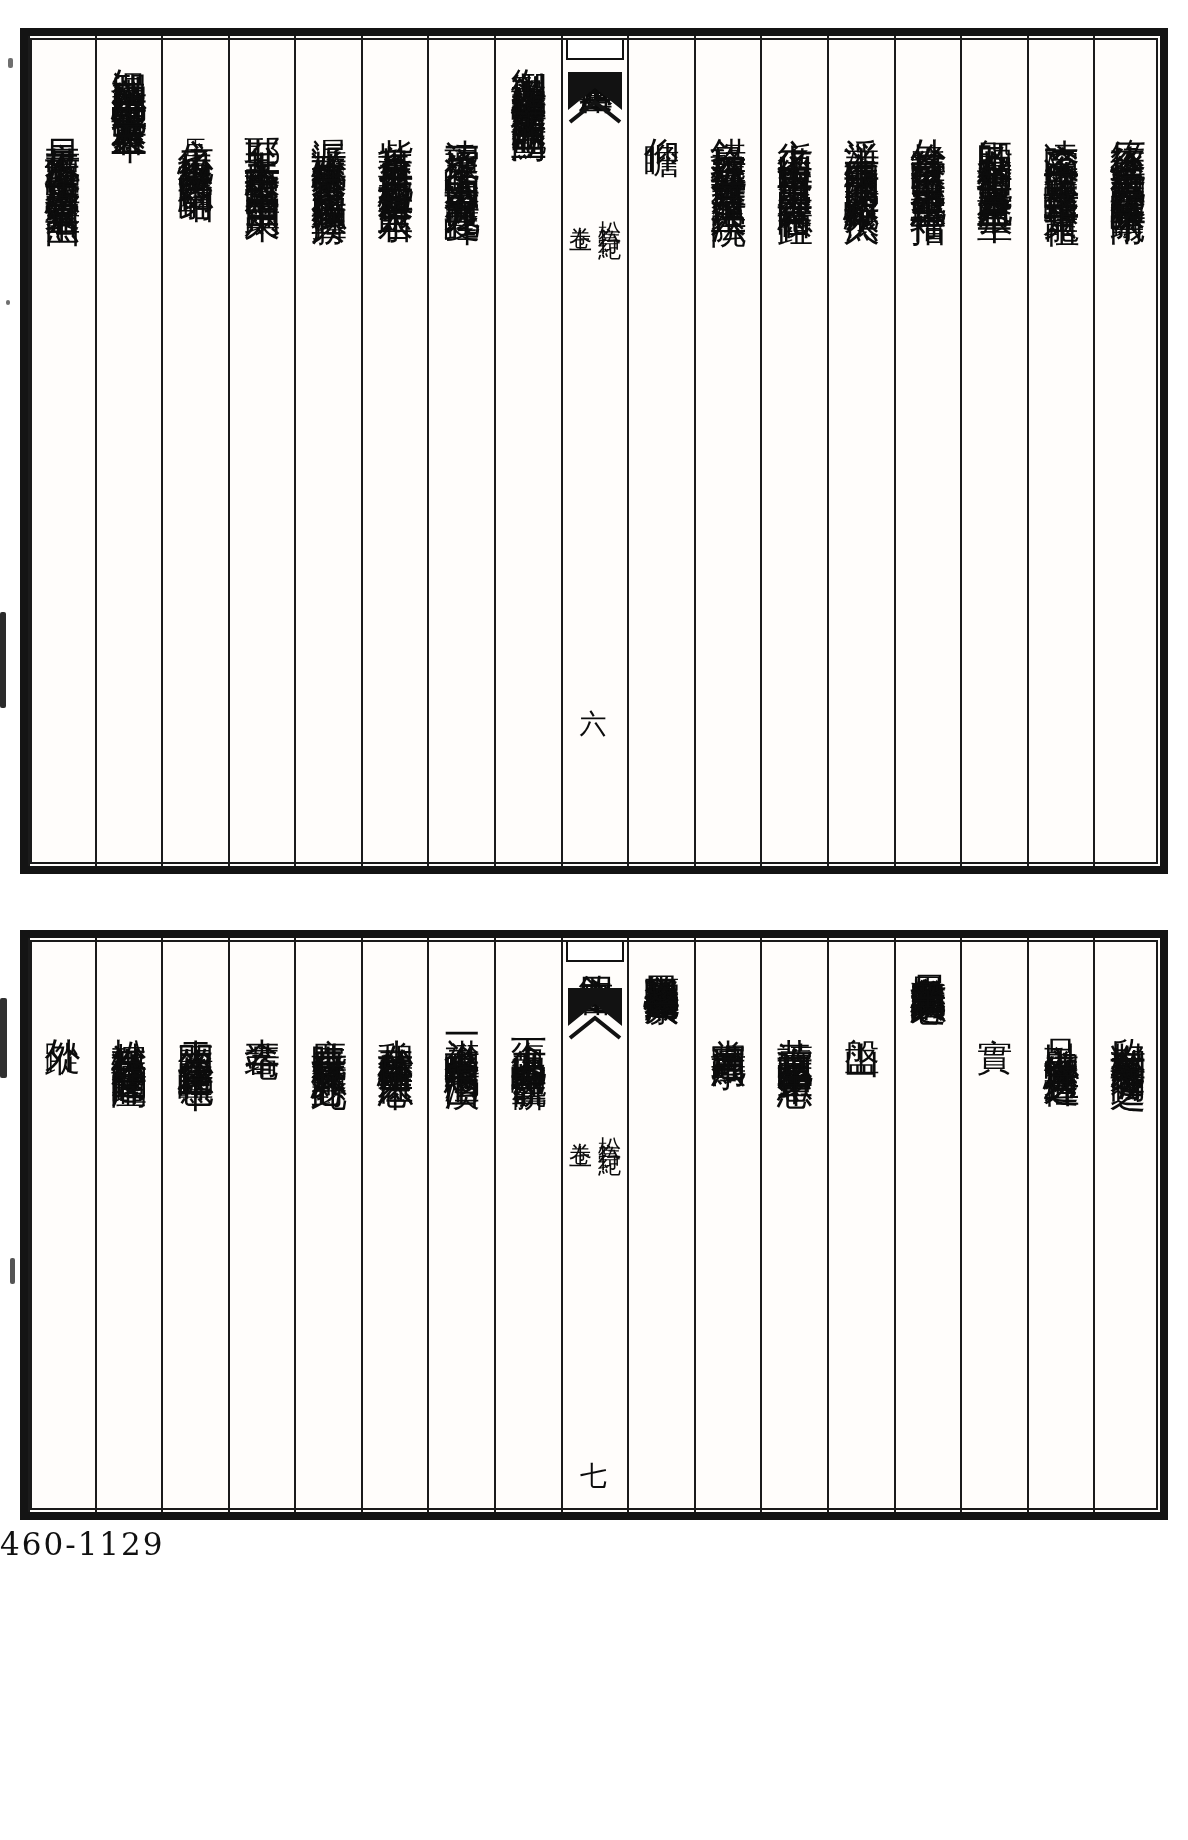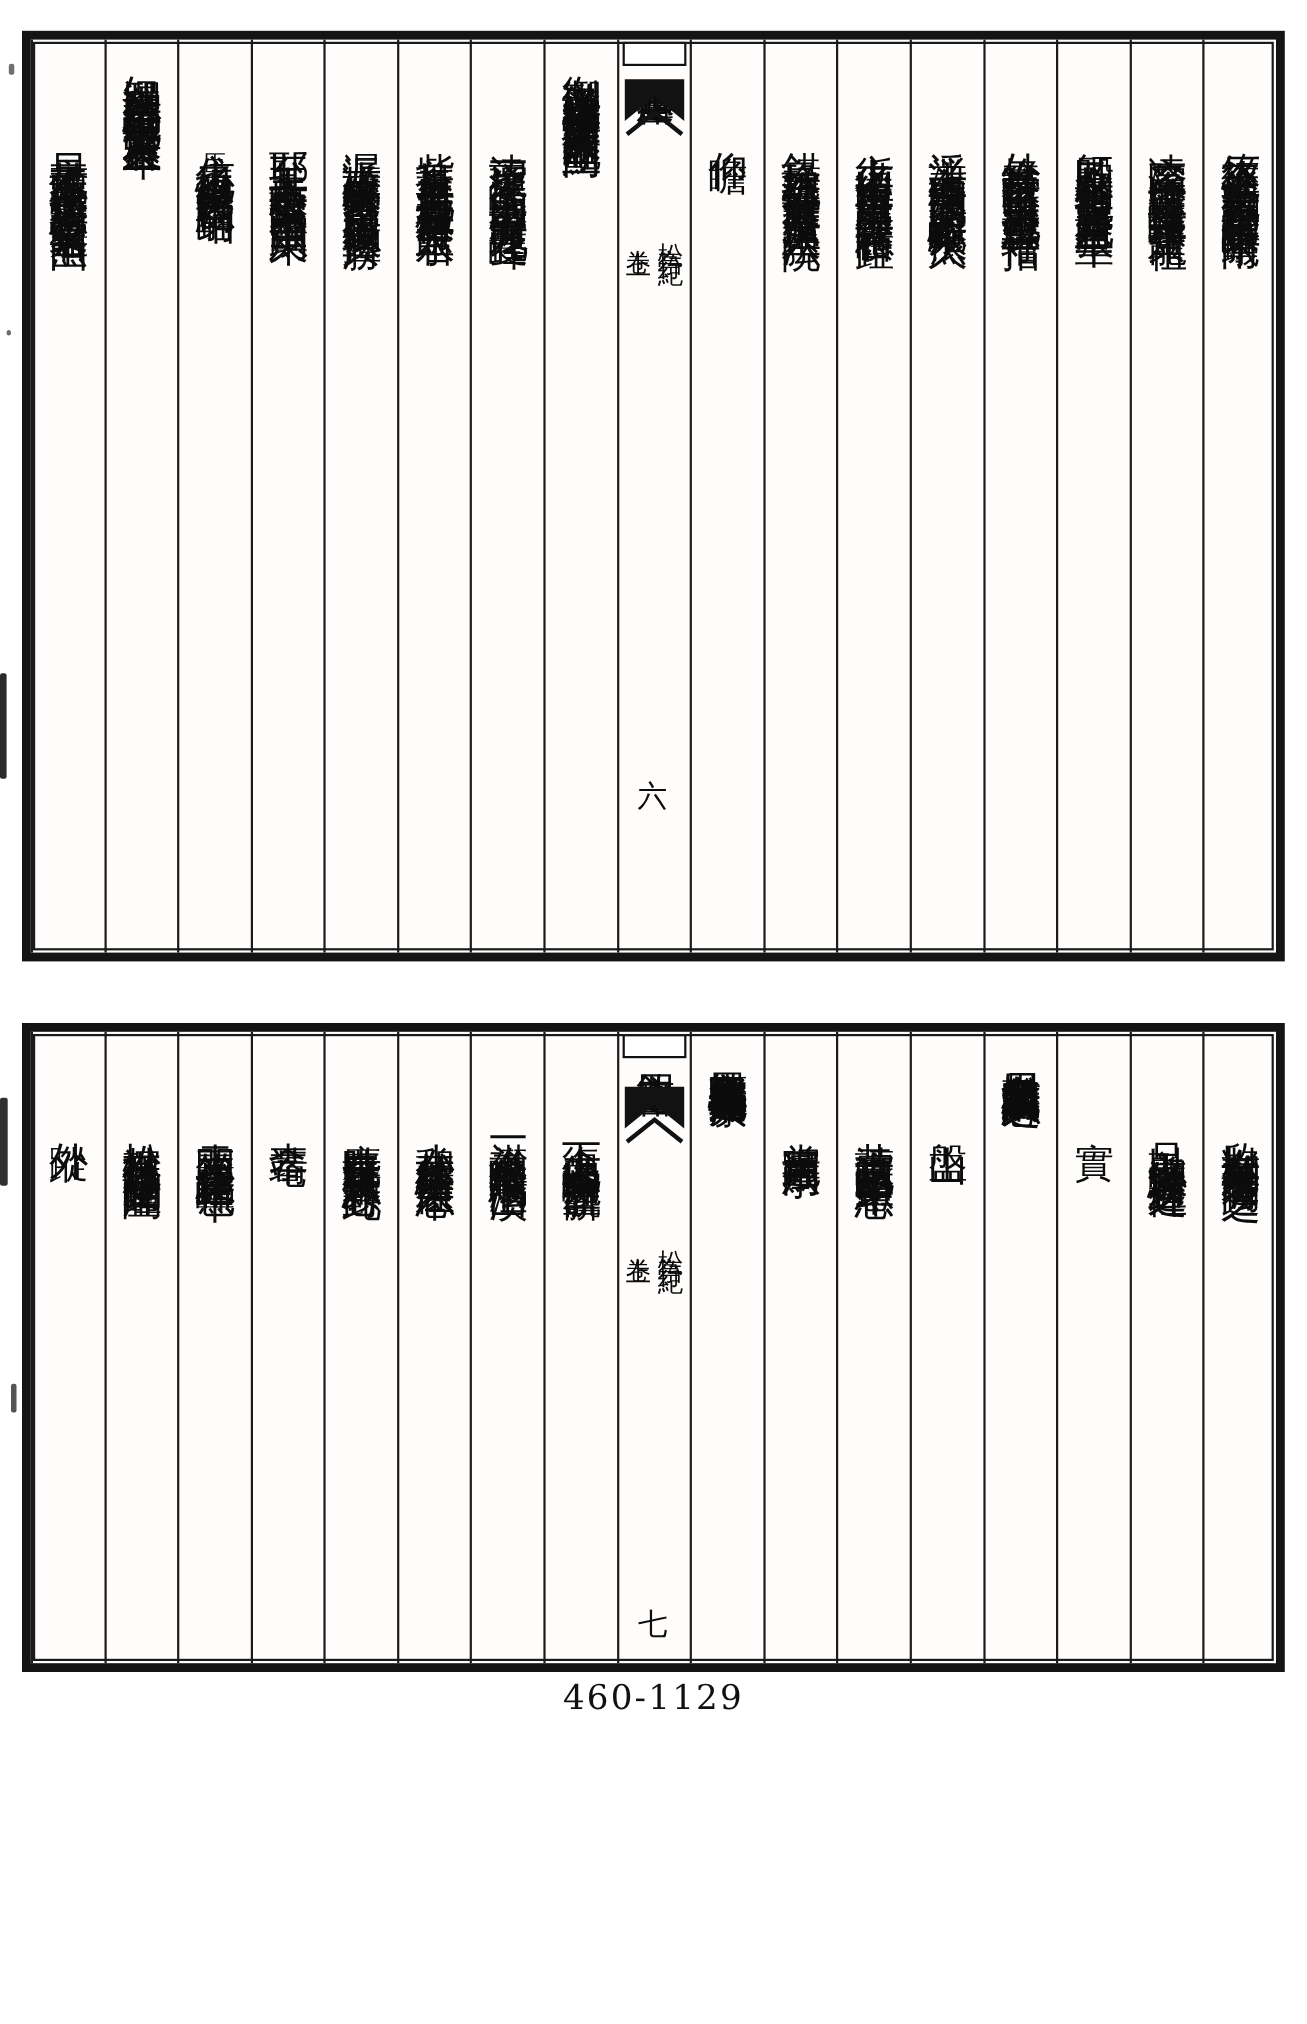--- a/index.html
+++ b/index.html
@@ -61,21 +61,21 @@
     writing-mode:vertical-rl;text-orientation:upright;
     font-size:23px;line-height:24px;letter-spacing:2px;margin-top:7px;
   }
   .folio{
     margin-top:auto;font-size:27px;line-height:27px;
   }
   .block-top .folio{margin-bottom:128px;}
   .block-bottom .folio{margin-bottom:22px;}
   .footer{
     position:absolute;left:0;top:1526px;width:1188px;
-    text-align:center;font-size:31px;letter-spacing:2px;
+    font-size:31px;letter-spacing:2px;
     font-family:"DejaVu Serif","Liberation Serif",serif;color:#111;
   }
   .speck{position:absolute;background:#6f6f6f;border-radius:2px;}
   .speck.s1{left:8px;top:58px;width:5px;height:10px;}
   .speck.s2{left:6px;top:300px;width:4px;height:5px;}
   .speck.s3{left:0px;top:612px;width:6px;height:96px;background:#2a2a2a;}
   .speck.s4{left:0px;top:998px;width:7px;height:80px;background:#303030;}
   .speck.s5{left:10px;top:1258px;width:5px;height:26px;background:#555;}
 </style>
 </head>

